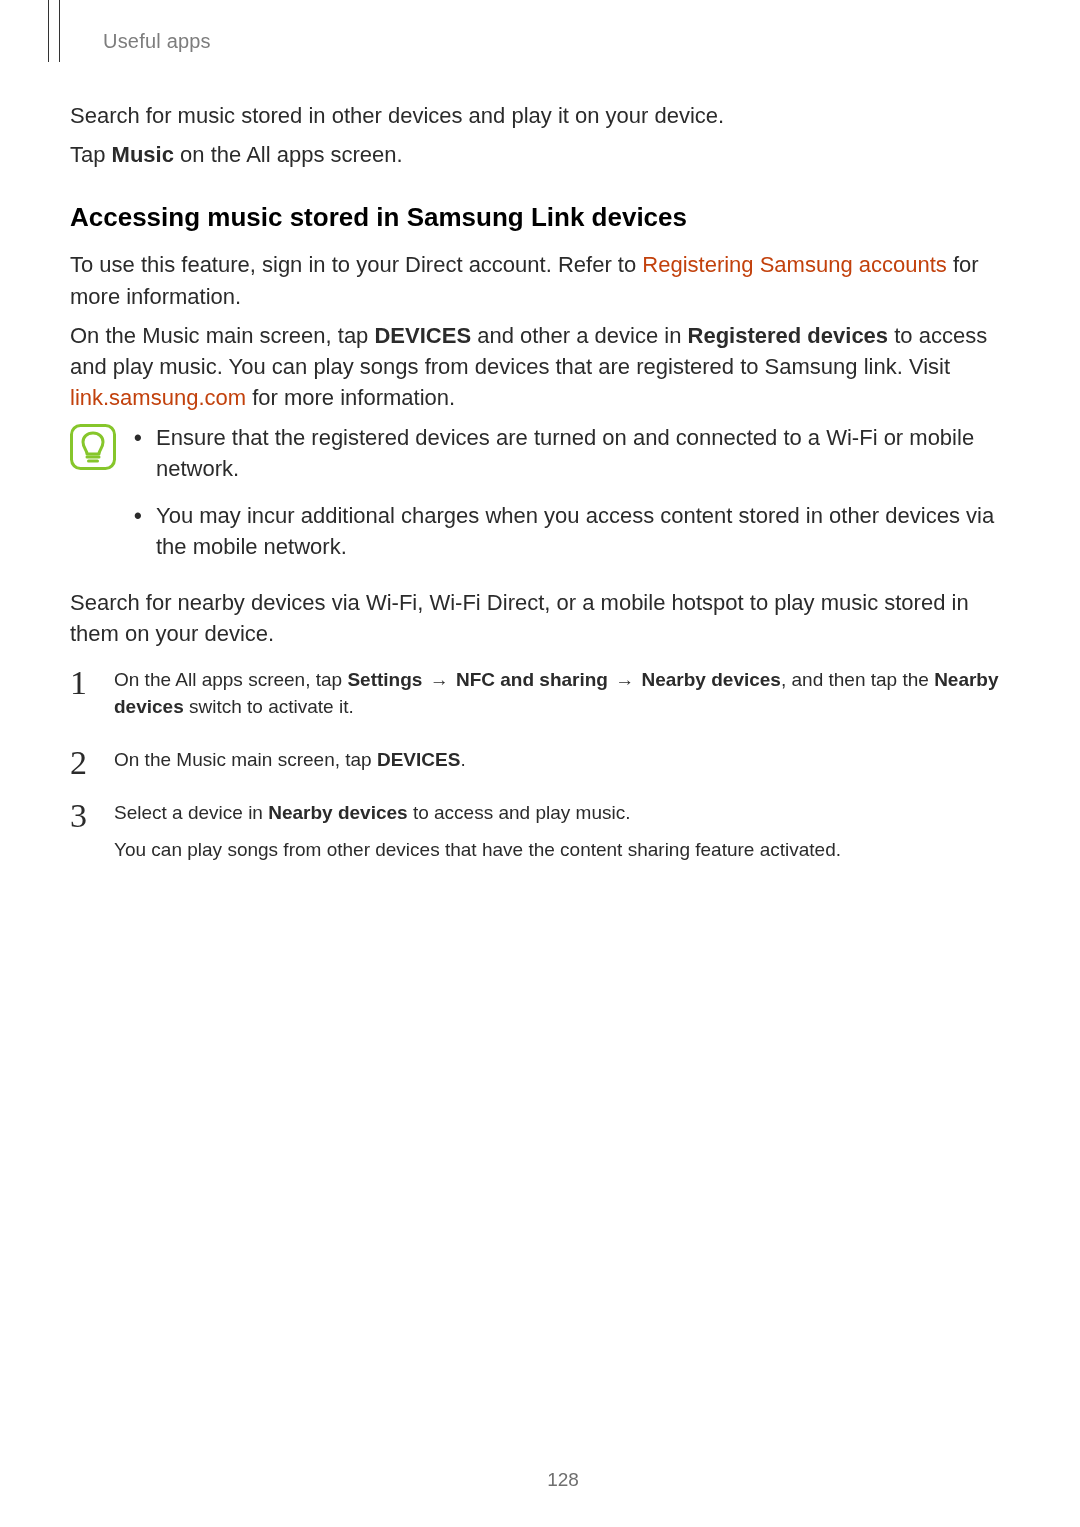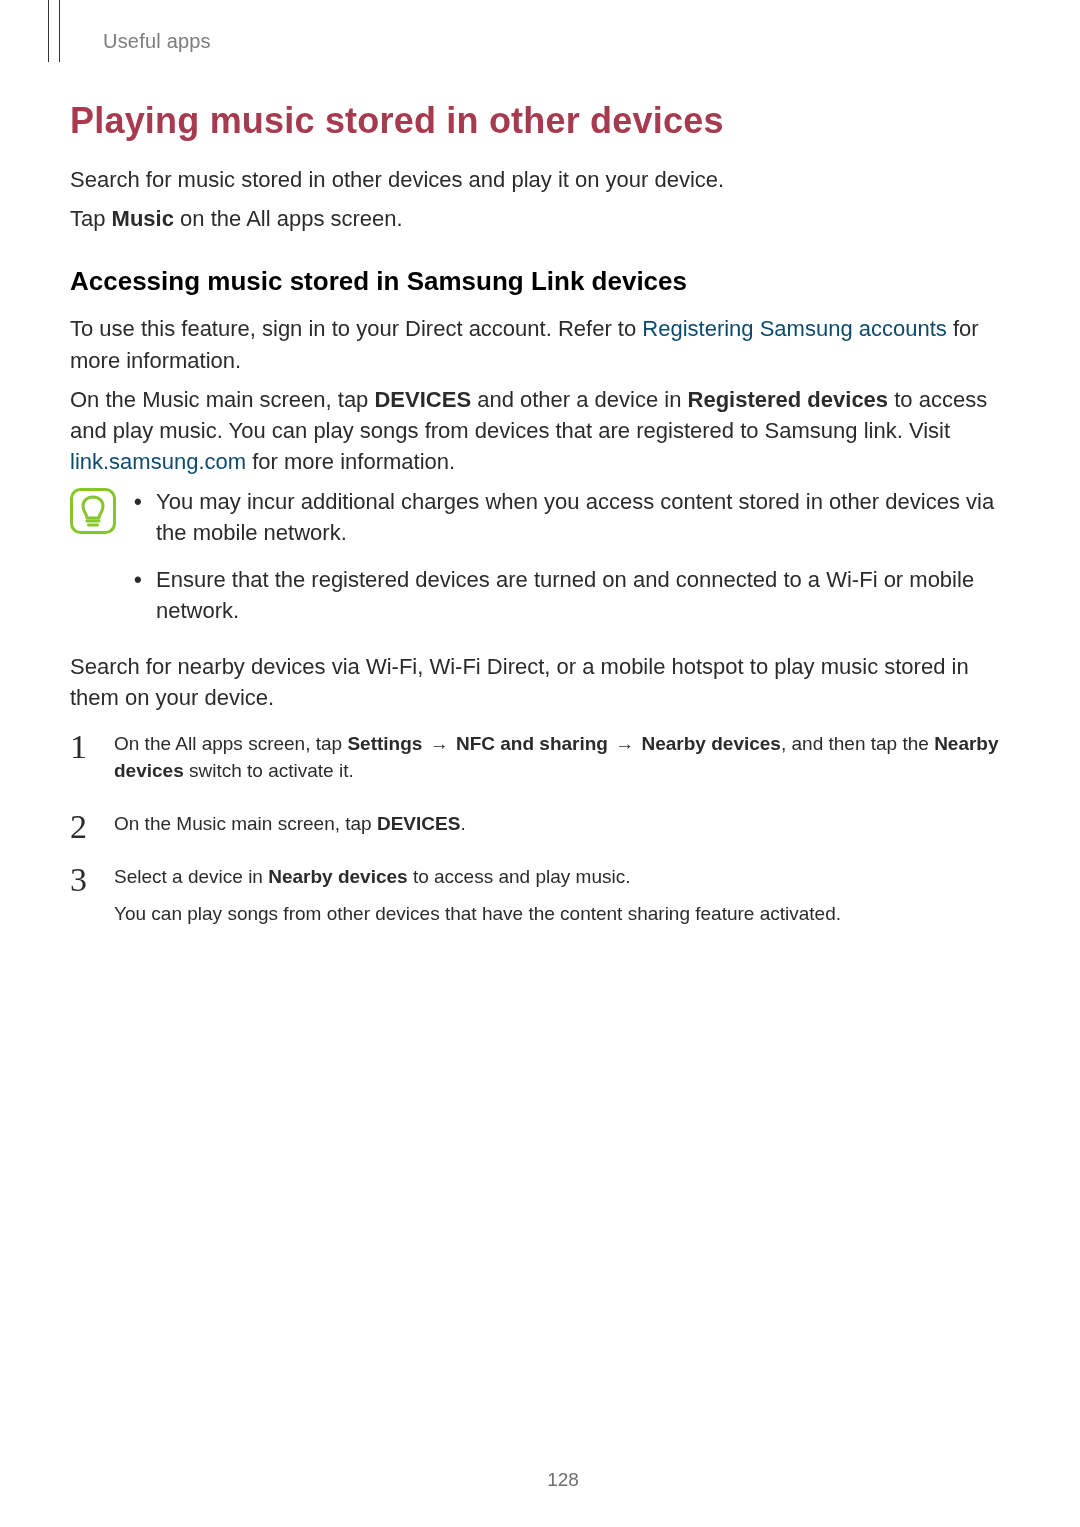--- a/index.html
+++ b/index.html
@@ -47,21 +47,21 @@
     margin-bottom: 8px;
   }
   p.body.last { margin-bottom: 32px; }
   h2.sub {
     font-size: 26px;
     font-weight: 700;
     color: #000000;
     margin-top: 30px;
     margin-bottom: 16px;
   }
-  .link { color: #0c4a6e; }
+  .link { color: #c2410c; }
   .bold { font-weight: 700; }
   .arrow { padding: 0 2px; }
   .note-block {
     display: flex;
     align-items: flex-start;
     gap: 18px;
     margin-top: 8px;
     margin-bottom: 8px;
   }
   .note-icon-wrap {
@@ -128,21 +128,20 @@
   }
 </style>
 </head>
 <body>
 
 <div class="tab-mark"></div>
 <div class="running-head">Useful apps</div>
 
 <div class="content">
 
-  <h1 class="section-title">Playing music stored in other devices</h1>
 
   <p class="body">Search for music stored in other devices and play it on your device.</p>
   <p class="body last">
     <span>Tap </span><span class="bold">Music</span><span> on the All apps screen.</span>
   </p>
 
   <h2 class="sub">Accessing music stored in Samsung Link devices</h2>
 
   <p class="body">
     <span>To use this feature, sign in to your Direct account. Refer to </span><span class="link">Registering Samsung accounts</span><span> for more information.</span>
@@ -155,22 +154,22 @@
   <div class="note-block">
     <div class="note-icon-wrap">
       <svg viewBox="0 0 46 46" width="46" height="46">
         <rect x="1.5" y="1.5" width="43" height="43" rx="9" ry="9" fill="#ffffff" stroke="#86c62b" stroke-width="3"></rect>
         <path d="M23 9 C17 9 13 13 13 18 C13 24 17 26 17 30 L29 30 C29 26 33 24 33 18 C33 13 29 9 23 9 Z" fill="none" stroke="#86c62b" stroke-width="3" stroke-linejoin="round"></path>
         <path d="M17 33 L29 33" stroke="#86c62b" stroke-width="3" stroke-linecap="round"></path>
         <path d="M18.5 37 L27.5 37" stroke="#86c62b" stroke-width="3" stroke-linecap="round"></path>
       </svg>
     </div>
     <ul class="note-list">
+      <li>Ensure that the registered devices are turned on and connected to a Wi-Fi or mobile network.</li>
       <li>You may incur additional charges when you access content stored in other devices via the mobile network.</li>
-      <li>Ensure that the registered devices are turned on and connected to a Wi-Fi or mobile network.</li>
     </ul>
   </div>
 
 
   <p class="body">Search for nearby devices via Wi-Fi, Wi-Fi Direct, or a mobile hotspot to play music stored in them on your device.</p>
 
   <ol class="steps">
     <li>
       <span class="step-num">1</span>
       <div class="step-body">

